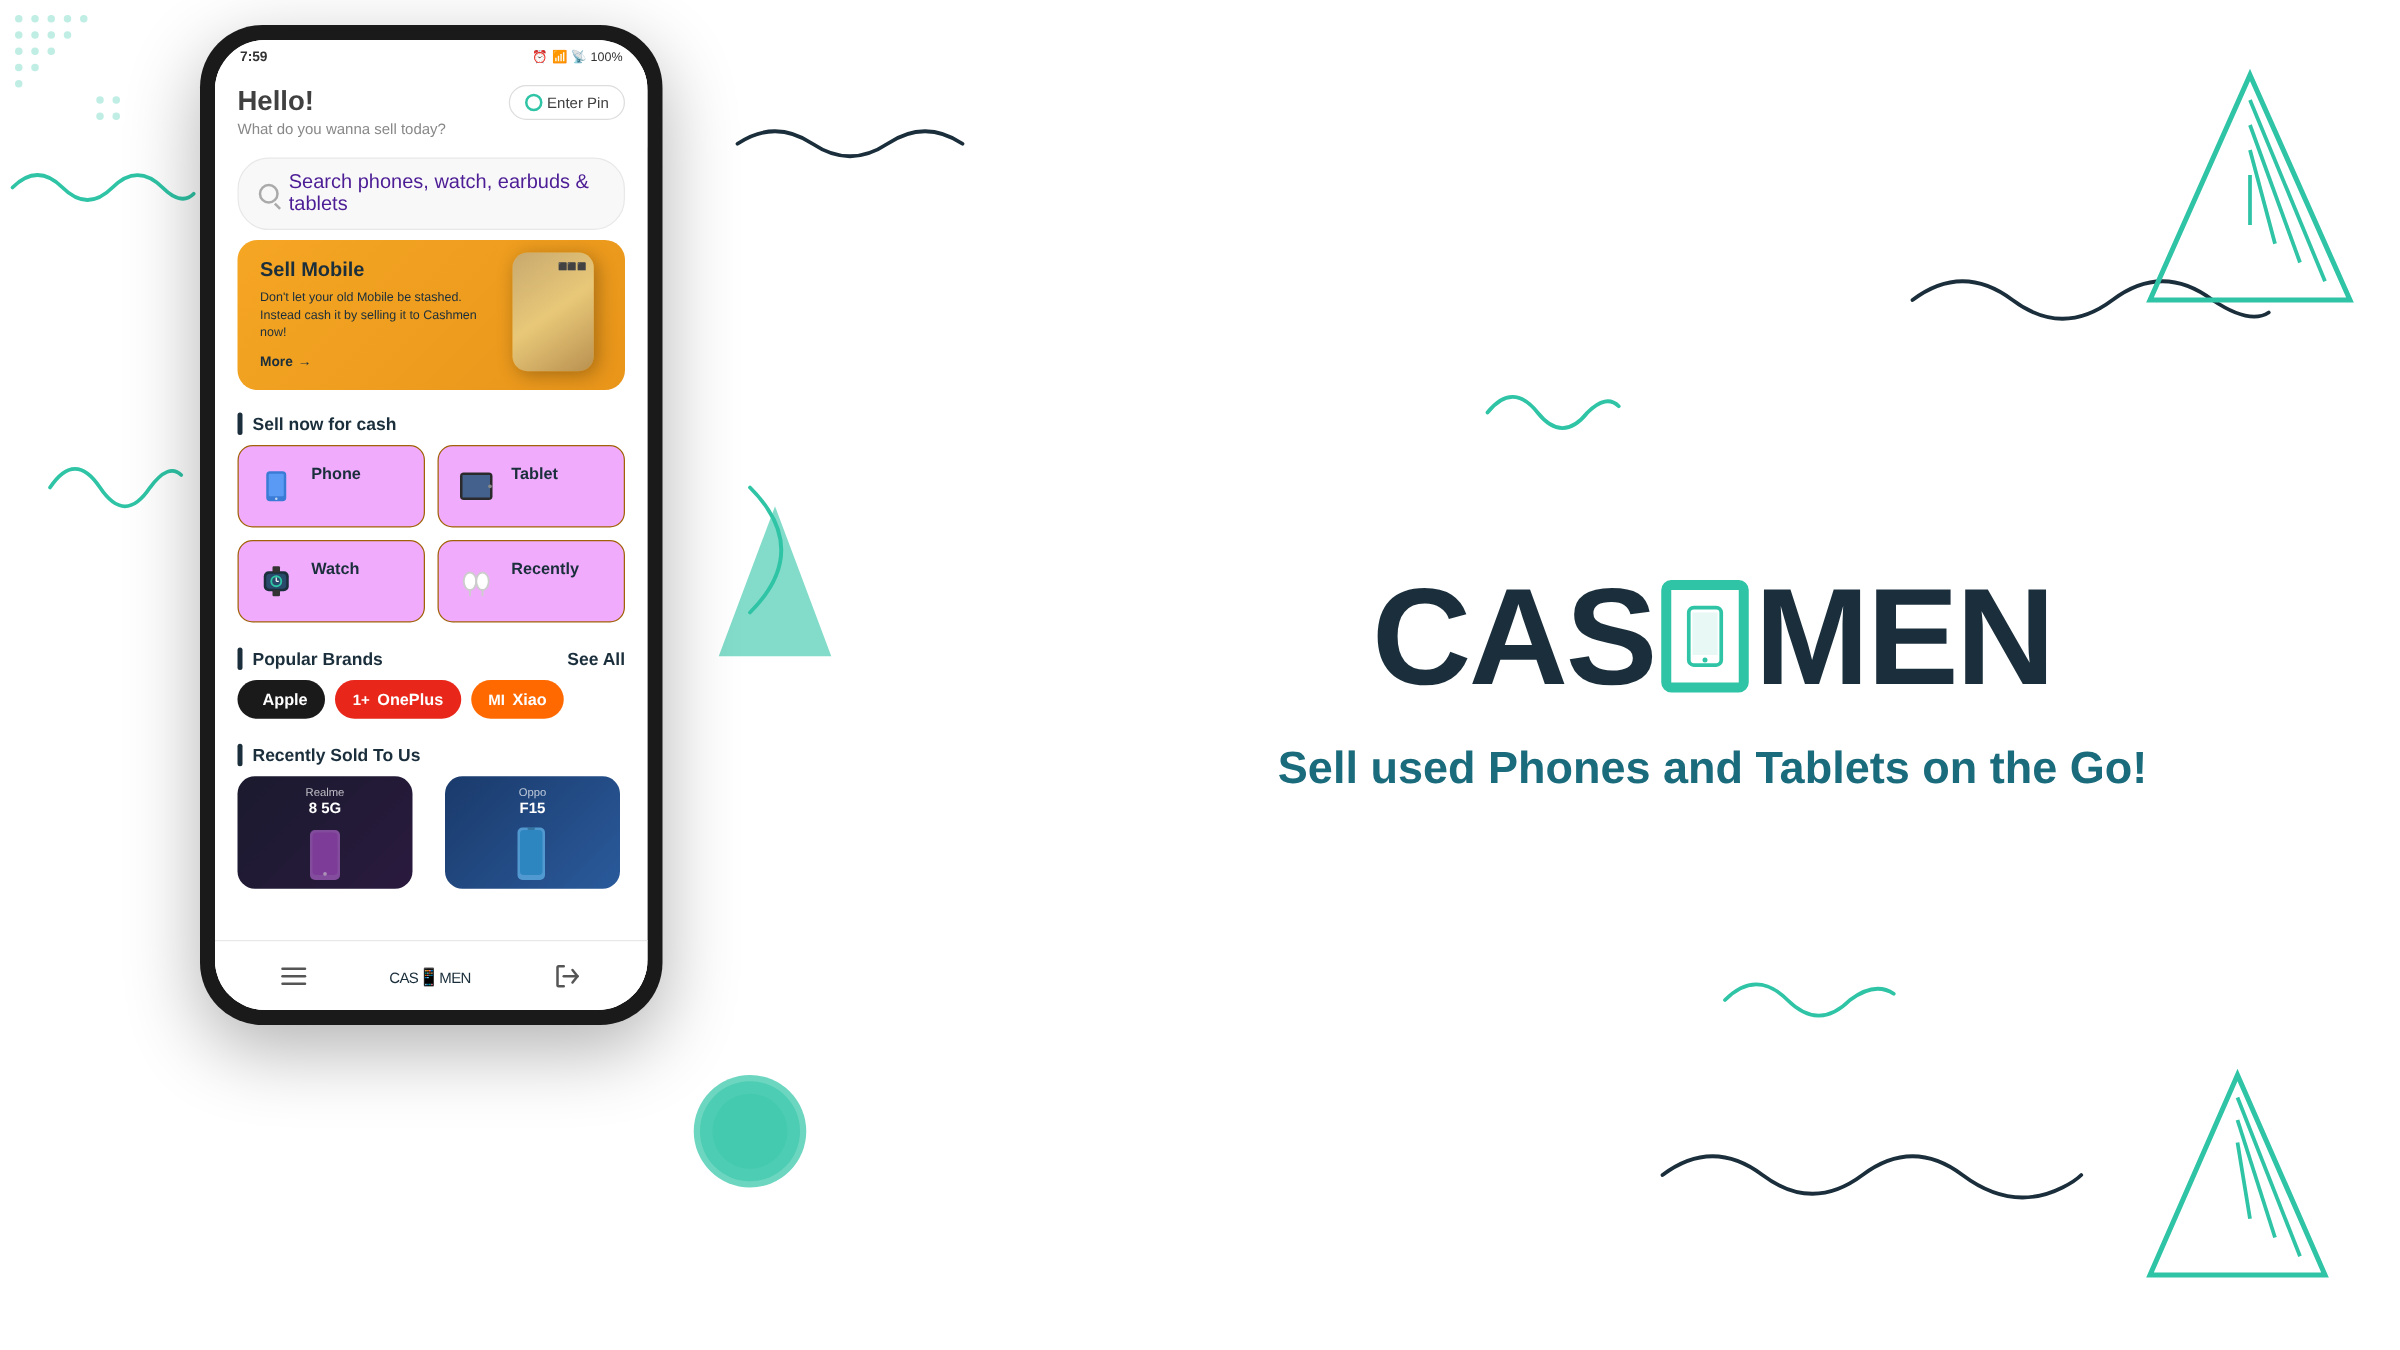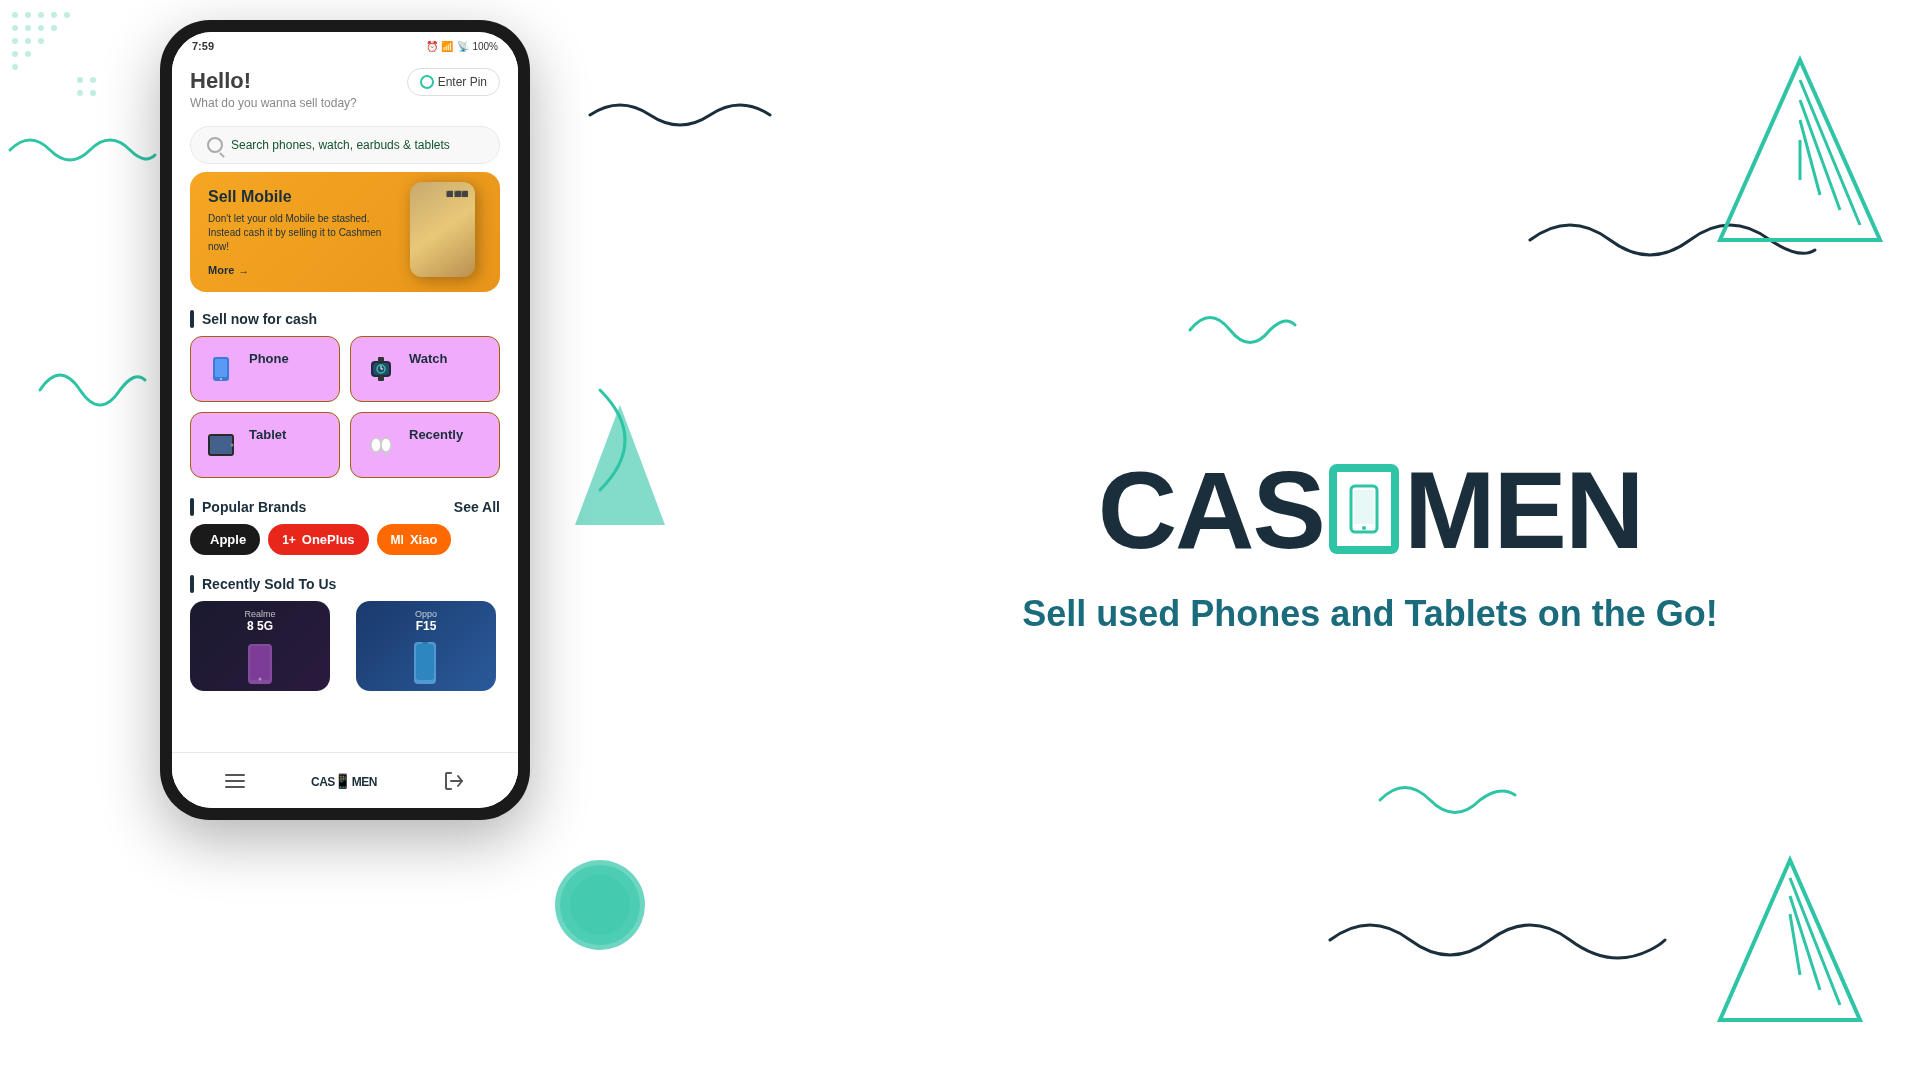--- a/index.html
+++ b/index.html
@@ -167,22 +167,22 @@
       position: absolute;
       bottom: -5px;
       right: -4px;
       width: 6px;
       height: 2px;
       background: #aaa;
       transform: rotate(45deg);
     }
 
     .search-placeholder {
-      font-size: 12px;
-      color: #14532d;
+      font-size: 16px;
+      color: #4c1d95;
     }
 
     
     .sell-banner {
       margin: 8px 18px;
       background: linear-gradient(135deg, #f5a623, #e8951a);
       border-radius: 16px;
       padding: 16px 18px;
       position: relative;
       overflow: hidden;
@@ -401,21 +401,21 @@
 
     .nav-item {
       display: flex;
       flex-direction: column;
       align-items: center;
       cursor: pointer;
     }
 
     .nav-brand-text {
       font-size: 12px;
-      font-weight: 700;
+      font-weight: 400;
       color: #1a2e3b;
       letter-spacing: -0.5px;
     }
 
     .hamburger-icon {
       width: 20px;
       height: 14px;
       display: flex;
       flex-direction: column;
       justify-content: space-between;
@@ -591,41 +591,41 @@
               <svg width="28" height="28" viewBox="0 0 28 28">
                   <rect x="6" y="2" width="16" height="24" rx="3" fill="#3a7bd5"></rect>
                   <rect x="8" y="4" width="12" height="18" rx="1" fill="#5a9af5"></rect>
                   <circle cx="14" cy="24" r="1" fill="white" opacity="0.7"></circle>
                 </svg>
             </div>
             <span class="cat-label">Phone</span>
           </div>
           <div class="category-card">
             <div class="cat-icon">
+              <svg width="32" height="28" viewBox="0 0 32 28">
+                  <rect x="3" y="3" width="26" height="22" rx="3" fill="#2a2a2a"></rect>
+                  <rect x="5" y="5" width="22" height="18" fill="#4a6fa5" opacity="0.8"></rect>
+                  <circle cx="27" cy="14" r="1.5" fill="#888"></circle>
+                </svg>
+            </div>
+            <span class="cat-label">Tablet</span>
+          </div>
+          <div class="category-card">
+            <div class="cat-icon">
               <svg width="28" height="28" viewBox="0 0 28 28">
                   <rect x="4" y="6" width="20" height="16" rx="4" fill="#1a2e3b"></rect>
                   <rect x="6" y="8" width="16" height="12" rx="3" fill="#2a4a6b"></rect>
                   <rect x="11" y="2" width="6" height="5" rx="1" fill="#333"></rect>
                   <rect x="11" y="21" width="6" height="5" rx="1" fill="#333"></rect>
                   <circle cx="14" cy="14" r="4" fill="none" stroke="#2ec4a5" stroke-width="1.5"></circle>
                   <line x1="14" y1="11" x2="14" y2="14" stroke="white" stroke-width="1"></line>
                   <line x1="14" y1="14" x2="16" y2="14" stroke="white" stroke-width="1"></line>
                 </svg>
             </div>
             <span class="cat-label">Watch</span>
-          </div>
-          <div class="category-card">
-            <div class="cat-icon">
-              <svg width="32" height="28" viewBox="0 0 32 28">
-                  <rect x="3" y="3" width="26" height="22" rx="3" fill="#2a2a2a"></rect>
-                  <rect x="5" y="5" width="22" height="18" fill="#4a6fa5" opacity="0.8"></rect>
-                  <circle cx="27" cy="14" r="1.5" fill="#888"></circle>
-                </svg>
-            </div>
-            <span class="cat-label">Tablet</span>
           </div>
           <div class="category-card">
             <div class="cat-icon">
               <svg width="30" height="28" viewBox="0 0 30 28">
                   <ellipse cx="10" cy="14" rx="5" ry="7" fill="white" stroke="#ccc" stroke-width="1.5"></ellipse>
                   <ellipse cx="20" cy="14" rx="5" ry="7" fill="white" stroke="#ccc" stroke-width="1.5"></ellipse>
                   <line x1="10" y1="21" x2="10" y2="26" stroke="#ccc" stroke-width="1.5"></line>
                   <line x1="20" y1="21" x2="20" y2="26" stroke="#ccc" stroke-width="1.5"></line>
                 </svg>
             </div>

